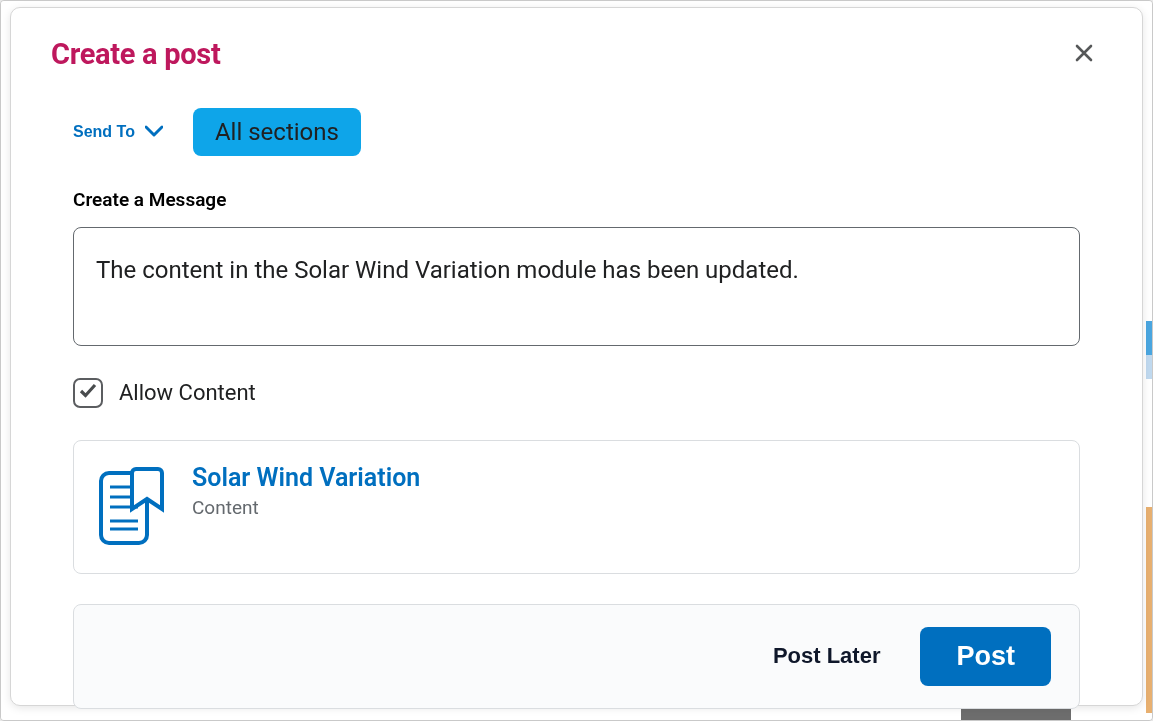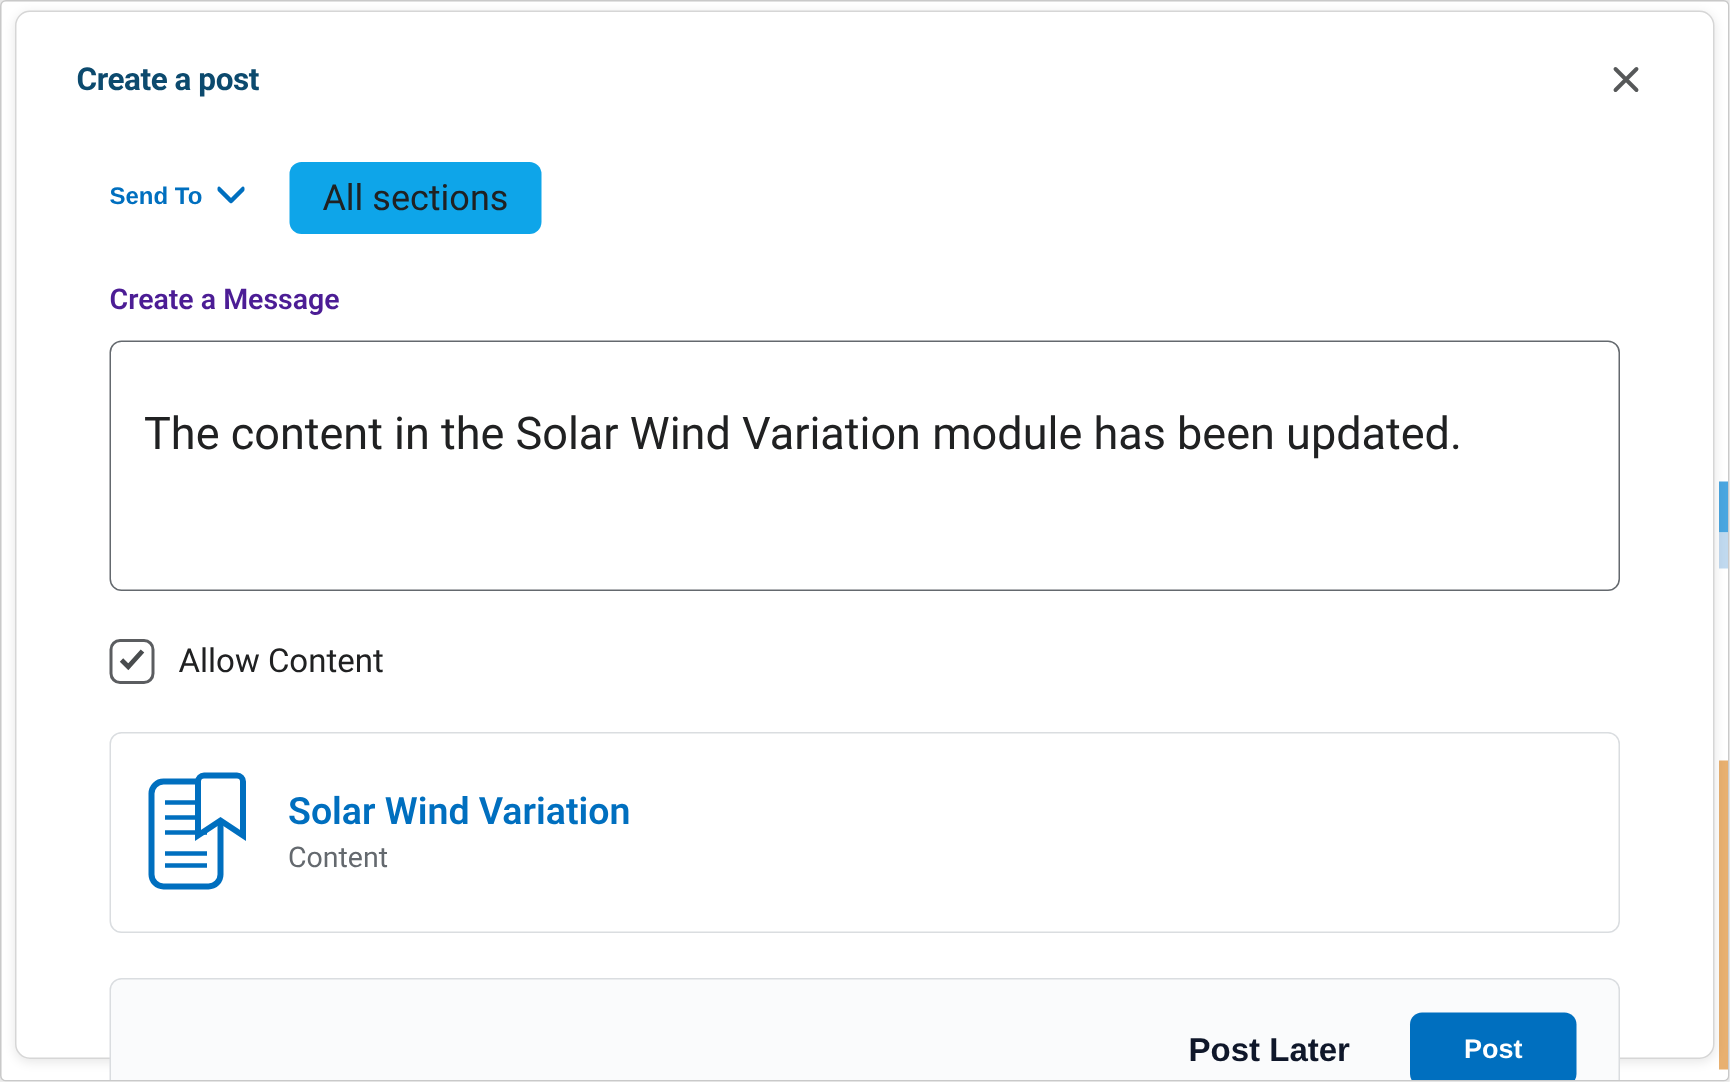--- a/index.html
+++ b/index.html
@@ -39,23 +39,23 @@
       box-shadow: 0 2px 8px rgba(0,0,0,0.10);
       padding: 28px 40px 40px 40px;
     }
     .dialog-header {
       display: flex;
       align-items: center;
       justify-content: space-between;
       margin-bottom: 36px;
     }
     .dialog-title {
-      font-size: 21px;
-      font-weight: 700;
-      color: #0c4a6e;
+      font-size: 29px;
+      font-weight: 700;
+      color: #be185d;
       letter-spacing: -0.3px;
     }
     .close-btn {
       width: 36px; height: 36px;
       display: flex; align-items: center; justify-content: center;
       border: none; background: transparent; cursor: pointer;
       border-radius: 6px;
       color: #565859;
     }
     .close-btn svg { width: 20px; height: 20px; }
@@ -90,30 +90,30 @@
       color: #202122;
       font-size: 24px;
       padding: 10px 22px;
       border-radius: 8px;
       font-weight: 400;
     }
 
     .field-label {
       font-size: 19px;
       font-weight: 600;
-      color: #4c1d95;
+      color: #000000;
       margin-bottom: 16px;
     }
 
     .message-input {
       width: 100%;
       border: 1px solid #64696e;
       border-radius: 8px;
-      font-size: 30px;
-      padding: 42px 22px;
+      font-size: 24px;
+      padding: 26px 22px;
       min-height: 104px;
       resize: none;
       font-family: inherit;
       color: #202122;
       line-height: 1.35;
     }
 
     .checkbox-row {
       display: flex;
       align-items: center;
@@ -129,21 +129,21 @@
       background: #fff;
     }
     .checkbox svg { width: 18px; height: 15px; fill: none; stroke: #494c4e; stroke-width: 3.2; }
     .checkbox-label { font-size: 22px; color: #202122; }
 
     .attachment-card {
       border: 1px solid #dadde0;
       border-radius: 8px;
       padding: 22px 24px;
       display: flex;
-      align-items: center;
+      align-items: flex-start;
       gap: 28px;
       margin-bottom: 30px;
     }
     .att-icon {
       width: 66px; height: 88px;
       flex-shrink: 0;
       display: flex; align-items: center; justify-content: center;
     }
     .att-icon svg { stroke: #006fbf; fill: none; }
     .att-title { font-size: 25px; font-weight: 600; color: #006fbf; margin-bottom: 4px; }
@@ -164,21 +164,21 @@
       color: #0f172a;
       font-size: 22px;
       font-weight: 700;
       cursor: pointer;
       padding: 8px 4px;
     }
     .btn-primary {
       background: #006fbf;
       border: none;
       color: #ffffff;
-      font-size: 18px;
+      font-size: 27px;
       font-weight: 700;
       border-radius: 8px;
       padding: 14px 36px;
       cursor: pointer;
     }
   </style>
 </head>
 <body>
 
 <div class="outer-frame">

